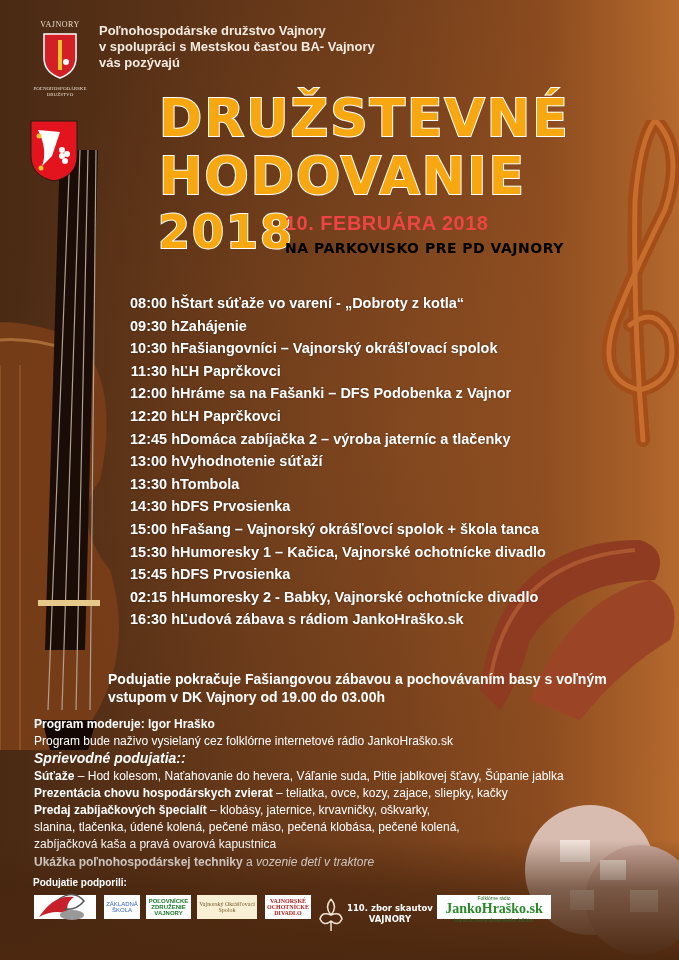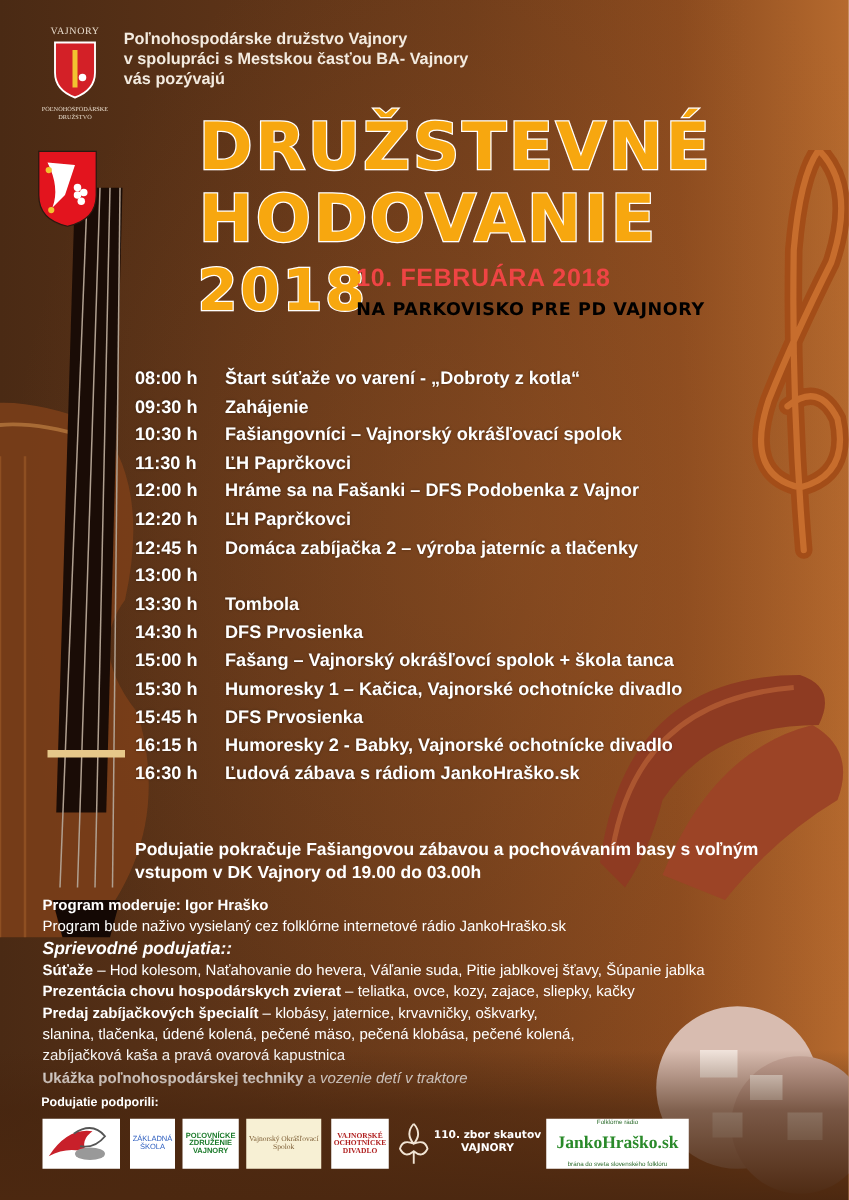--- a/index.html
+++ b/index.html
@@ -28,29 +28,29 @@
   .title{position:absolute;left:111px;font-family:"DejaVu Sans",sans-serif;font-weight:bold;color:#f7a70f;
     -webkit-text-stroke:2px #fff;paint-order:stroke fill;letter-spacing:2px;text-transform:uppercase;margin-left:48px;}
   .t1{top:88px;font-size:52px;line-height:60px;}
   .t2{top:146px;font-size:52px;line-height:60px;}
   .t3{top:204px;font-size:46px;line-height:56px;left:110px;}
   .date{position:absolute;left:285px;top:212px;font-family:Liberation Sans, sans-serif;font-weight:bold;font-size:20px;color:#ef4444;letter-spacing:0.5px;}
   .venue{position:absolute;left:285px;top:240px;font-family:"DejaVu Sans",sans-serif;font-weight:bold;font-size:14px;color:#000000;letter-spacing:0.5px;}
 
   .schedule{position:absolute;left:108px;top:292px;margin:0;padding:0;list-style:none;}
   .schedule li{display:flex;font-weight:bold;font-size:14.5px;height:22.6px;line-height:22.6px;color:#fff;white-space:nowrap;text-shadow:0 0 2px rgba(0,0,0,0.4);}
-  .schedule .time{width:72px;}
+  .schedule .time{width:72px;text-align:right;}
   .followup{position:absolute;left:108px;top:670px;width:560px;font-weight:bold;font-size:14px;line-height:18px;}
 
   .details{position:absolute;left:34px;top:716px;font-size:12px;line-height:17.2px;color:#fff;}
   .details b{font-weight:bold;}
   .details .ital{font-style:italic;font-weight:bold;font-size:14px;}
 
   .sponsors-label{position:absolute;left:33px;top:877px;font-weight:bold;font-size:10px;}
-  .sponsor{position:absolute;top:895px;height:40px;background:#fff;display:flex;align-items:center;justify-content:space-between;font-size:6px;color:#2a6a2a;text-align:center;}
+  .sponsor{position:absolute;top:895px;height:24px;background:#fff;display:flex;align-items:center;justify-content:space-between;font-size:6px;color:#2a6a2a;text-align:center;}
   .s-text{position:absolute;top:903px;left:347px;font-family:"DejaVu Sans",sans-serif;font-weight:bold;font-size:8.5px;line-height:11px;text-align:center;color:#fff;}
 </style>
 </head>
 <body>
 
 <div class="poster">
   <div class="vignette"></div>
 
   <svg class="violin" viewBox="0 0 240 600">
     <path d="M20 200 Q60 150 160 190 Q200 240 180 330 Q150 370 190 420 Q220 520 150 600 L0 600 L0 220 Z" fill="#7a3e18" opacity="0.9"></path>
@@ -153,20 +153,21 @@
     <li>
         <span class="time">12:20 h</span>
         <span>ĽH Paprčkovci</span>
       </li>
     <li>
         <span class="time">12:45 h</span>
         <span>Domáca zabíjačka 2 – výroba jaterníc a tlačenky</span>
       </li>
     <li>
         <span class="time">13:00 h</span>
+        <span>Vyhodnotenie súťaží</span>
       </li>
     <li>
         <span class="time">13:30 h</span>
         <span>Tombola</span>
       </li>
     <li>
         <span class="time">14:30 h</span>
         <span>DFS Prvosienka</span>
       </li>
     <li>
@@ -175,21 +176,21 @@
       </li>
     <li>
         <span class="time">15:30 h</span>
         <span>Humoresky 1 – Kačica, Vajnorské ochotnícke divadlo</span>
       </li>
     <li>
         <span class="time">15:45 h</span>
         <span>DFS Prvosienka</span>
       </li>
     <li>
-        <span class="time">16:15 h</span>
+        <span class="time">02:15 h</span>
         <span>Humoresky 2 - Babky, Vajnorské ochotnícke divadlo</span>
       </li>
     <li>
         <span class="time">16:30 h</span>
         <span>Ľudová zábava s rádiom JankoHraško.sk</span>
       </li>
   </ul>
 
   <div class="followup">
     <div>Podujatie pokračuje Fašiangovou zábavou a pochovávaním basy s voľným</div>

